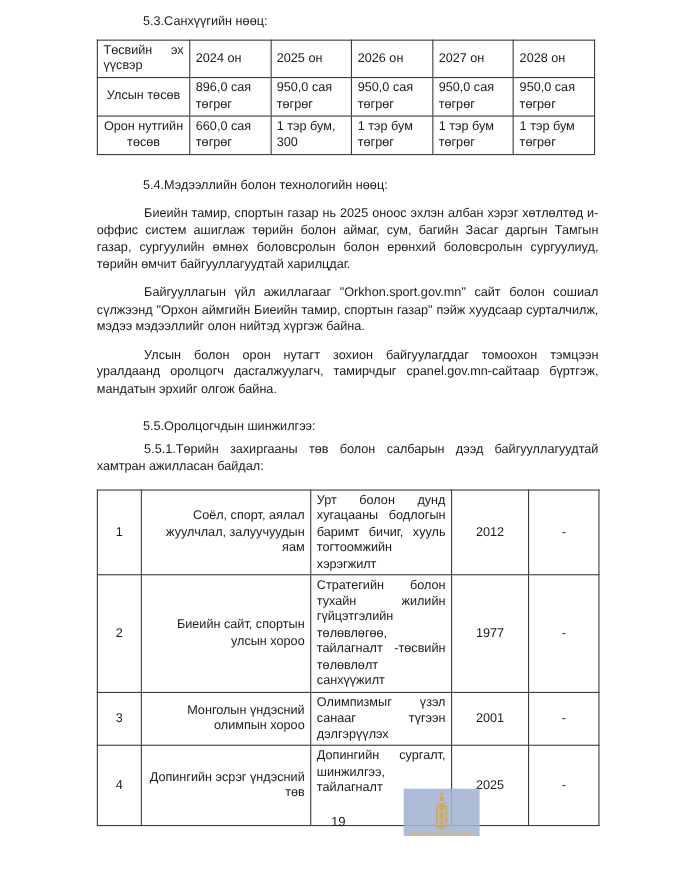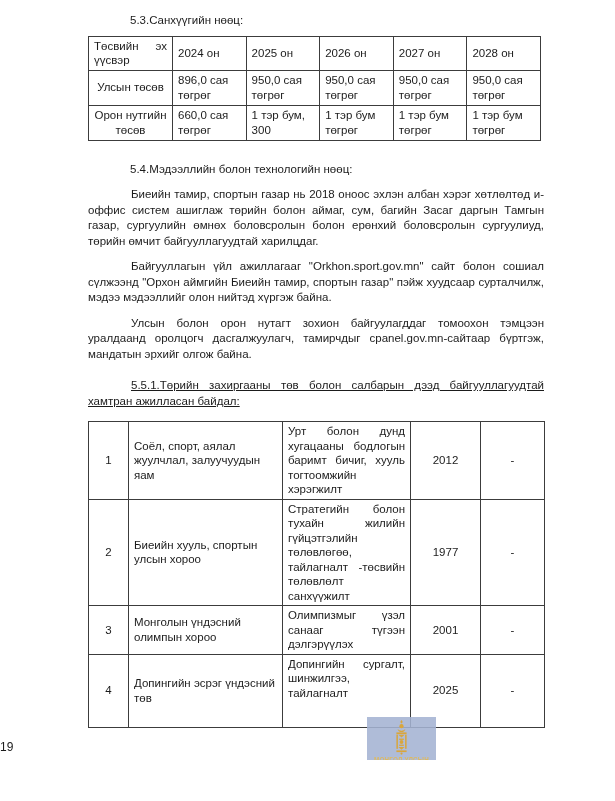--- a/index.html
+++ b/index.html
@@ -25,22 +25,21 @@
     white-space: nowrap;
   }
   .para {
     text-align: justify;
     text-indent: 43px;
     margin-top: 10px;
   }
   .sub-heading {
     text-align: justify;
     text-indent: 43px;
-    margin-top: 16px;
-    text-decoration: underline;
+    margin-top: 5px;
   }
   
   table {
     border-collapse: collapse;
     table-layout: fixed;
     font-size: 11.5px;
     line-height: 14.5px;
   }
   td { border: 1px solid #3c3c3c; padding: 2px 5px; overflow: hidden; }
   
@@ -56,21 +55,21 @@
   .partners-table { width: 456px; margin-top: 12px; }
   .partners-table col.c-num   { width: 40px; }
   .partners-table col.c-org   { width: 154px; }
   .partners-table col.c-dir   { width: 128px; }
   .partners-table col.c-start { width: 70px; }
   .partners-table col.c-end   { width: 64px; }
   .partners-table td { vertical-align: middle; }
   .partners-table tr.head { height: 40px; }
   .partners-table td.hd { text-align: center; }
   .partners-table td.num { text-align: center; }
-  .partners-table td.org { text-align: left; }
+  .partners-table td.org { text-align: right; }
   .partners-table td.dir { text-align: justify; vertical-align: top; }
   .partners-table td.yr  { text-align: center; }
   .partners-table tr.r1 { height: 74px; }
   .partners-table tr.r2 { height: 106px; }
   .partners-table tr.r3 { height: 46px; }
   .partners-table tr.r4 { height: 73px; }
   
   .gap-lg { margin-top: 21px; }
   .gap-md { margin-top: 19px; }
   
@@ -96,21 +95,21 @@
     text-align: center;
     letter-spacing: 0.2px;
     white-space: nowrap;
   }
   
   .page-number {
     position: absolute;
     bottom: 6px;
     left: 0;
     width: 100%;
-    text-align: left;
+    text-align: center;
     font-size: 12px;
   }
 </style>
 </head>
 <body>
 
 <div class="page">
   <div class="content">
 
     <div class="heading">5.3.Санхүүгийн нөөц:</div>
@@ -147,24 +146,25 @@
         <td>1 тэр бум, 300</td>
         <td>1 тэр бум төгрөг</td>
         <td>1 тэр бум төгрөг</td>
         <td>1 тэр бум төгрөг</td>
       </tr>
     </tbody>
       </table>
 
     <div class="heading gap-lg">5.4.Мэдээллийн болон технологийн нөөц:</div>
 
-    <div class="para">Биеийн тамир, спортын газар нь 2018 оноос эхлэн албан хэрэг хөтлөлтөд и-оффис систем ашиглаж төрийн болон аймаг, сум, багийн Засаг даргын Тамгын газар, сургуулийн өмнөх боловсролын болон ерөнхий боловсролын сургуулиуд, төрийн өмчит байгууллагуудтай харилцдаг.</div>
+    <div class="para">Биеийн тамир, спортын газар нь 2025 оноос эхлэн албан хэрэг хөтлөлтөд и-оффис систем ашиглаж төрийн болон аймаг, сум, багийн Засаг даргын Тамгын газар, сургуулийн өмнөх боловсролын болон ерөнхий боловсролын сургуулиуд, төрийн өмчит байгууллагуудтай харилцдаг.</div>
     <div class="para">Байгууллагын үйл ажиллагааг  "Orkhon.sport.gov.mn" сайт болон сошиал сүлжээнд "Орхон аймгийн Биеийн тамир, спортын газар" пэйж хуудсаар  сурталчилж, мэдээ мэдээллийг олон нийтэд хүргэж байна.</div>
     <div class="para">Улсын болон орон нутагт зохион байгуулагддаг томоохон тэмцээн уралдаанд оролцогч дасгалжуулагч, тамирчдыг cpanel.gov.mn-сайтаар бүртгэж, мандатын эрхийг олгож байна.</div>
 
+    <div class="heading gap-md">5.5.Оролцогчдын шинжилгээ:</div>
 
     <div class="sub-heading">5.5.1.Төрийн захиргааны төв болон салбарын дээд байгууллагуудтай хамтран ажилласан байдал:</div>
 
     <table class="partners-table">
       <colgroup>
         <col class="c-num">
           <col class="c-org">
           <col class="c-dir">
           <col class="c-start">
           <col class="c-end">
@@ -172,21 +172,21 @@
       <tbody>
       <tr class="r1">
         <td class="num">1</td>
         <td class="org">Соёл, спорт, аялал жуулчлал, залуучуудын яам</td>
         <td class="dir">Урт болон дунд хугацааны бодлогын баримт бичиг, хууль тогтоомжийн хэрэгжилт</td>
         <td class="yr">2012</td>
         <td class="yr">-</td>
       </tr>
       <tr class="r2">
         <td class="num">2</td>
-        <td class="org">Биеийн хууль, спортын улсын хороо</td>
+        <td class="org">Биеийн сайт, спортын улсын хороо</td>
         <td class="dir">Стратегийн болон тухайн жилийн гүйцэтгэлийн төлөвлөгөө, тайлагналт -төсвийн төлөвлөлт санхүүжилт</td>
         <td class="yr">1977</td>
         <td class="yr">-</td>
       </tr>
       <tr class="r3">
         <td class="num">3</td>
         <td class="org">Монголын үндэсний олимпын хороо</td>
         <td class="dir">Олимпизмыг үзэл санааг түгээн дэлгэрүүлэх</td>
         <td class="yr">2001</td>
         <td class="yr">-</td>

